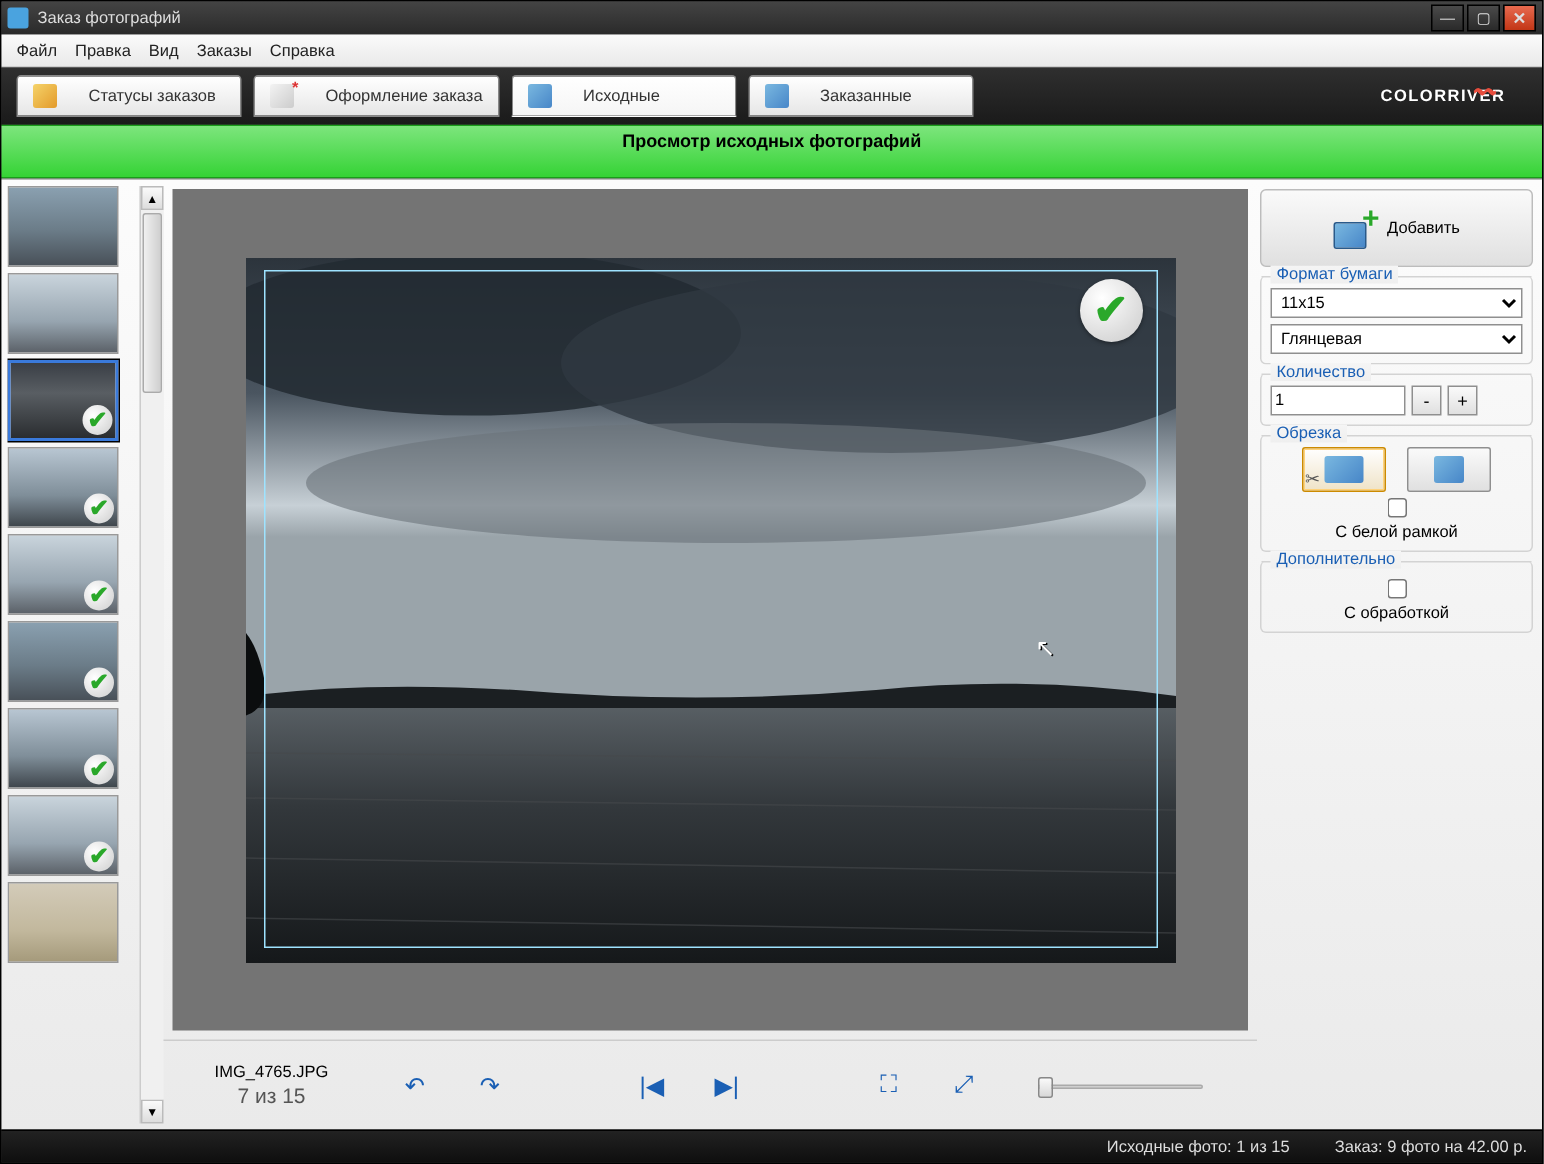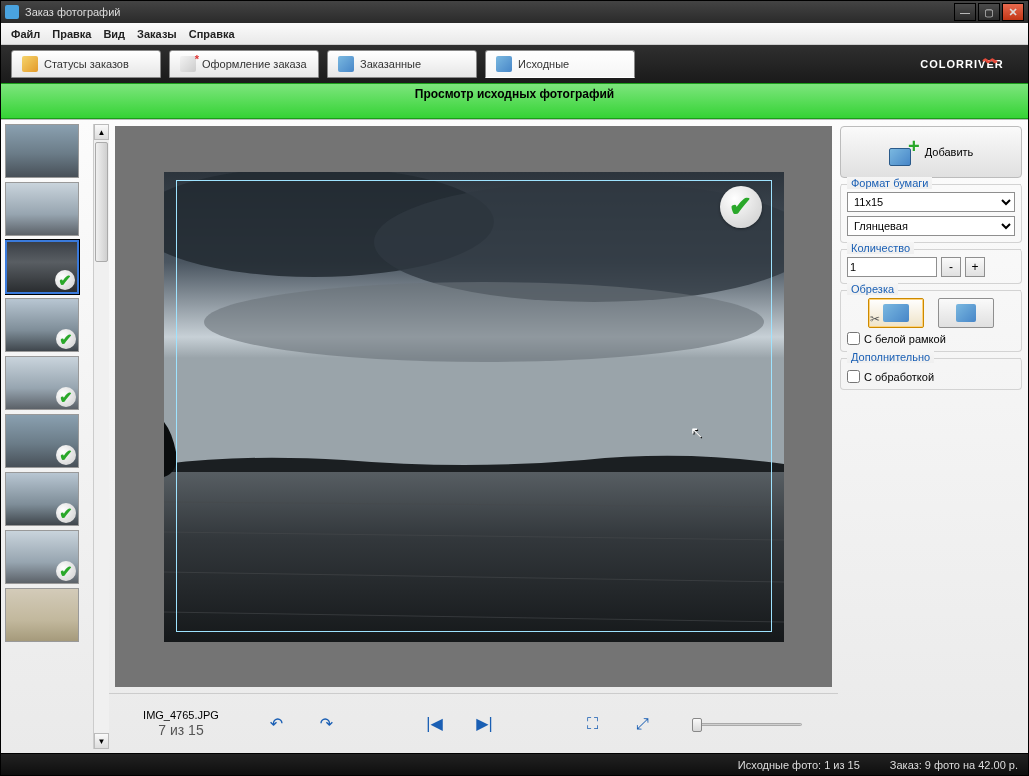--- a/index.html
+++ b/index.html
@@ -10,26 +10,26 @@
 
 .titlebar { height: 22px; display: flex; align-items: center; padding: 0 4px; color: #eee; background: linear-gradient(to bottom, #444, #2a2a2a); }
 .titlebar .app-icon { width: 14px; height: 14px; background: #4aa3df; border-radius: 2px; margin-right: 6px; }
 .titlebar .title { flex: 1; font-size: 11px; color: #ddd; }
 .winbtns { display: flex; gap: 2px; }
 .winbtn { width: 22px; height: 18px; background: linear-gradient(to bottom, #4a4a4a, #2a2a2a); border: 1px solid #000; color: #ddd; display: flex; align-items: center; justify-content: center; cursor: pointer; font-size: 10px; }
 .winbtn.close { background: linear-gradient(to bottom, #e86a4f, #c23616); }
 .winbtn.close .x { font-weight: bold; }
 
 
-.menubar { height: 22px; background: linear-gradient(to bottom, #fbfbfb, #e9e9e9); border-bottom: 1px solid #ccc; display: flex; align-items: center; padding: 0 4px; font-weight: bold; }
+.menubar { height: 22px; background: linear-gradient(to bottom, #fbfbfb, #e9e9e9); border-bottom: 1px solid #ccc; display: flex; align-items: center; padding: 0 4px; }
 .menubar span { padding: 3px 6px; cursor: default; color: #222; }
 
 
 .toolstripe { height: 38px; background: linear-gradient(to bottom, #2f2f2f 0%, #1a1a1a 100%); display: flex; align-items: center; padding-left: 10px; position: relative; }
-.tabbtn { height: 28px; min-width: 150px; background: linear-gradient(to bottom, #fff, #e6e6e6); border: 1px solid #888; border-radius: 3px 3px 0 0; display: flex; align-items: center; padding: 10px 10px; margin-right: 8px; cursor: pointer; color: #333; }
+.tabbtn { height: 28px; min-width: 150px; background: linear-gradient(to bottom, #fff, #e6e6e6); border: 1px solid #888; border-radius: 3px 3px 0 0; display: flex; align-items: center; padding: 10px 10px; margin-right: 8px; cursor: pointer; color: #333; gap: 15px; }
 .tabbtn .ticon { width: 16px; height: 16px; margin-right: 6px; border-radius: 2px; }
 .tabbtn.active { background: linear-gradient(to bottom, #fff, #f5f5f5); border-bottom-color: #fff; }
 .brand { position: absolute; right: 6px; top: 0; height: 38px; width: 120px; display: flex; align-items: center; justify-content: center; color: #fff; font-weight: bold; letter-spacing: 1px; font-size: 13px; }
 .brand .wave { position: absolute; top: 4px; right: 24px; color: #e74c3c; font-size: 14px; }
 
 
 .banner { height: 36px; background: linear-gradient(to bottom, #7de57d, #35d335); border-top: 1px solid #1a9c1a; border-bottom: 1px solid #1a9c1a; text-align: center; font-weight: bold; color: #000; line-height: 20px; font-size: 12px; }
 
 
 .workspace { flex: 1; display: flex; background: linear-gradient(to bottom, #fcfcfc, #eaeaea); border-top: 1px solid #bbb; min-height: 0; }
@@ -80,21 +80,21 @@
 .qtyrow { display: flex; gap: 4px; align-items: center; }
 .qtyrow input { width: 90px; }
 .qbtn { width: 20px; height: 20px; border: 1px solid #8f8f8f; background: linear-gradient(to bottom, #fafafa, #e0e0e0); cursor: pointer; display: flex; align-items: center; justify-content: center; font-size: 12px; }
 
 .croprow { display: flex; gap: 14px; justify-content: center; margin-bottom: 4px; }
 .cropbtn { width: 56px; height: 30px; border: 1px solid #8f8f8f; background: linear-gradient(to bottom, #fafafa, #e0e0e0); border-radius: 2px; display: flex; align-items: center; justify-content: center; position: relative; cursor: pointer; }
 .cropbtn.active { border-color: #cc8a00; box-shadow: 0 0 0 1px #ffd27a inset; background: linear-gradient(to bottom, #fff, #efe3c7); }
 .cropbtn .mini { width: 26px; height: 18px; background: linear-gradient(135deg, #7ab8e0, #4786c8); border-radius: 2px; }
 .cropbtn.active .scis { position: absolute; left: 1px; bottom: 1px; font-size: 12px; color: #555; }
 
-.chkrow { display: flex; align-items: center; gap: 4px; margin-top: 4px; }
+.chkrow { display: flex; align-items: center; gap: 4px; margin-top: 4px; flex-direction: column; }
 .chkrow input { width: 13px; height: 13px; }
 
 .camerainfo { margin-top: auto; text-align: center; color: #444; line-height: 1.3; padding-bottom: 6px; }
 
 
 .statusbar { height: 22px; background: linear-gradient(to bottom, #222, #0e0e0e); color: #ddd; display: flex; align-items: center; padding: 0 10px; font-size: 11px; gap: 30px; border-top: 1px solid #000; }
 .statusbar .sfill { flex: 1; }
 
 
 .sky-a { background: linear-gradient(to bottom, #8aa0b0 0%, #6b7c88 55%, #485058 100%); }
@@ -132,27 +132,27 @@
     <div class="tabbtn">
       <div class="ticon" style="background:linear-gradient(135deg,#f5d36a,#e39a2a)"></div>
       <span>Статусы заказов</span>
     </div>
     <div class="tabbtn">
       <div class="ticon" style="background:linear-gradient(135deg,#f3f3f3,#ccc);position:relative">
           <span style="position:absolute;top:-3px;right:-3px;color:#d33;font-weight:bold">*</span>
         </div>
       <span>Оформление заказа</span>
     </div>
+    <div class="tabbtn active">
+      <div class="ticon" style="background:linear-gradient(135deg,#7ab8e0,#4786c8)"></div>
+      <span>Исходные</span>
+    </div>
     <div class="tabbtn">
       <div class="ticon" style="background:linear-gradient(135deg,#7ab8e0,#4786c8)"></div>
       <span>Заказанные</span>
-    </div>
-    <div class="tabbtn active">
-      <div class="ticon" style="background:linear-gradient(135deg,#7ab8e0,#4786c8)"></div>
-      <span>Исходные</span>
     </div>
     <div class="brand">
       <span class="wave">〰</span>
       <span>COLORRIVER</span>
     </div>
   </div>
 
   <div class="banner">Просмотр исходных фотографий</div>
 
   <div class="workspace">

